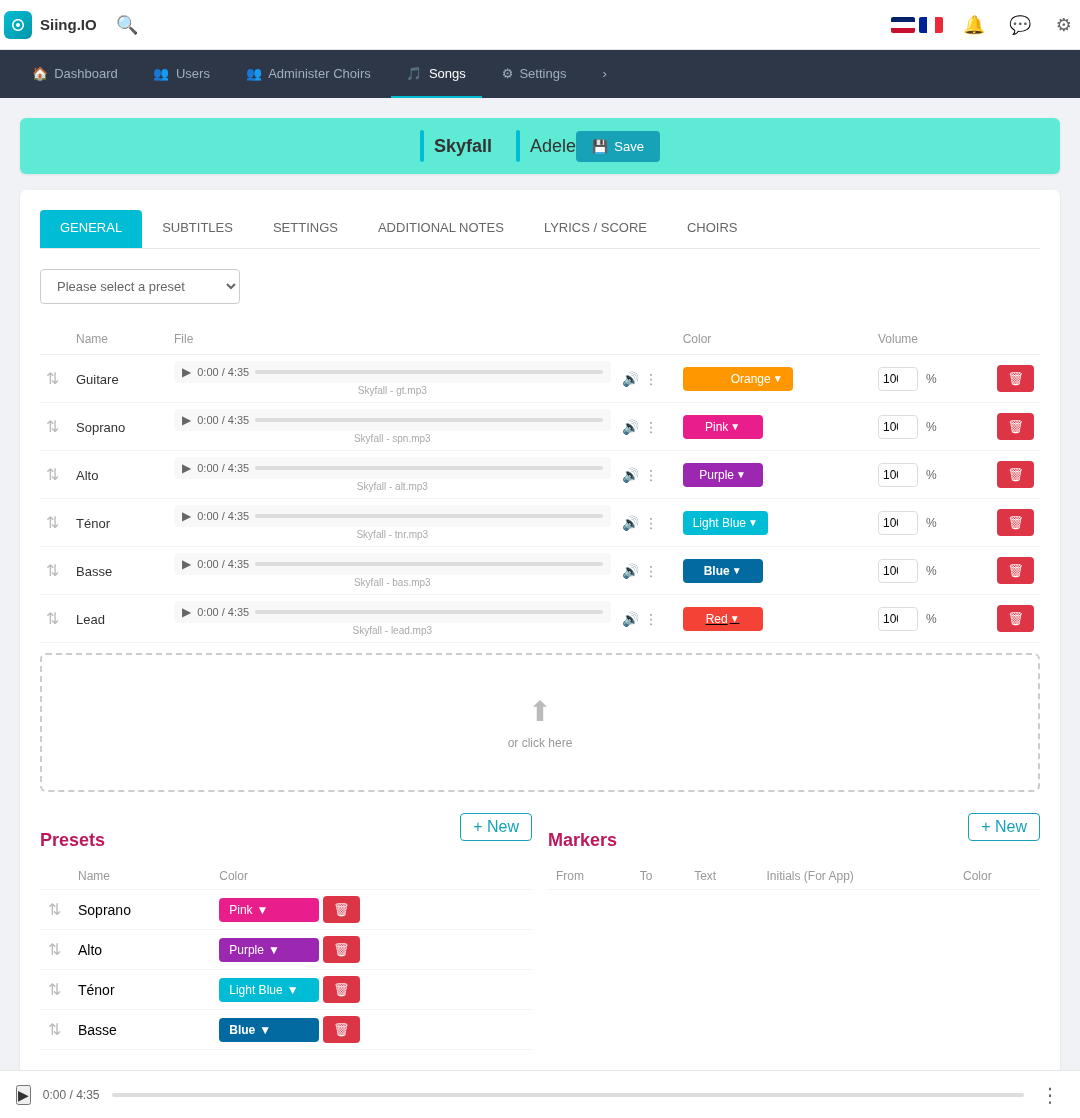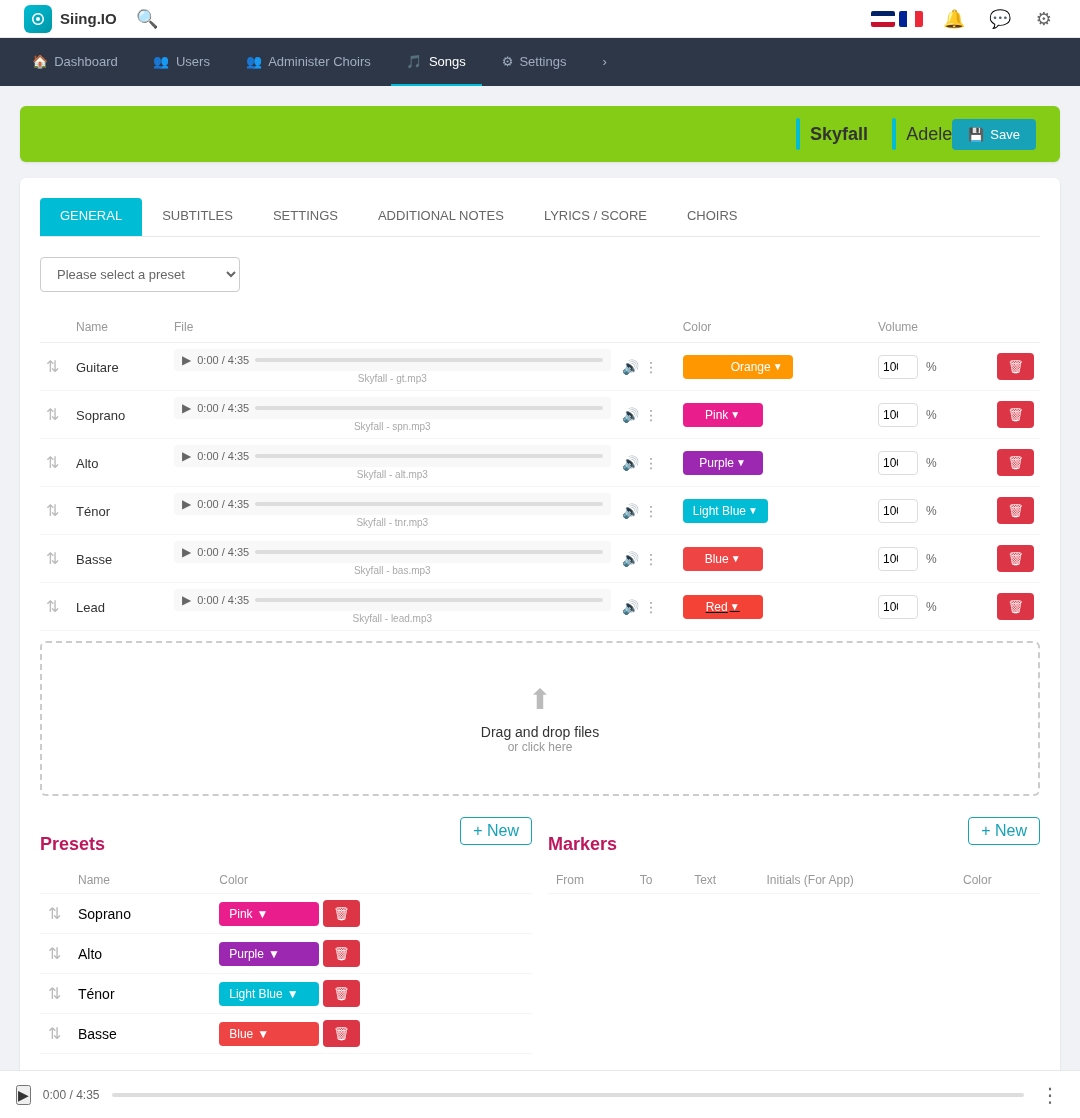--- a/index.html
+++ b/index.html
@@ -1,24 +1,24 @@
 <!DOCTYPE html>
 <html><head>
   <meta charset="utf-8">
   <style>
     * { box-sizing: border-box; margin: 0; padding: 0; font-family: -apple-system, BlinkMacSystemFont, 'Segoe UI', sans-serif; }
     body { background: #f0f2f5; font-size: 14px; }
 
     
     .topbar {
       background: #fff;
-      height: 38px;
+      height: 50px;
       display: flex;
       align-items: center;
-      padding: 0 24px;
+      padding: 0 4px;
       border-bottom: 1px solid #e8e8e8;
       justify-content: space-between;
     }
     .topbar-left { display: flex; align-items: center; gap: 16px; }
     .logo { display: flex; align-items: center; gap: 8px; font-weight: 600; color: #333; font-size: 15px; }
     .logo-icon { width: 28px; height: 28px; background: linear-gradient(135deg, #00bcd4, #0097a7); border-radius: 6px; display: flex; align-items: center; justify-content: center; color: white; font-size: 14px; }
     .topbar-right { display: flex; align-items: center; gap: 16px; }
     .flag-group { display: flex; gap: 4px; align-items: center; }
     .flag { width: 24px; height: 16px; border-radius: 2px; display: inline-block; }
     .flag-uk { background: linear-gradient(180deg, #012169 33%, #fff 33%, #fff 66%, #C8102E 66%); position: relative; overflow: hidden; }
@@ -47,23 +47,23 @@
     .card {
       background: #fff;
       border-radius: 6px;
       box-shadow: 0 1px 3px rgba(0,0,0,0.08);
       padding: 20px;
       margin-bottom: 20px;
     }
 
     
     .song-header {
-      display: flex; align-items: center; justify-content: flex-end;
+      display: flex; align-items: center; justify-content: center;
       padding: 12px 24px;
-      background: #84cc16;
+      background: #5eead4;
       border-radius: 6px;
       margin-bottom: 16px;
       box-shadow: 0 1px 3px rgba(0,0,0,0.08);
     }
     .song-header-left { display: flex; align-items: center; gap: 24px; }
     .song-title { display: flex; align-items: center; gap: 10px; }
     .title-bar { width: 4px; height: 32px; background: #00bcd4; border-radius: 2px; }
     .title-text { font-size: 18px; font-weight: 600; color: #333; }
     .artist-text { font-size: 18px; font-weight: 500; color: #333; }
     .save-btn {
@@ -173,21 +173,21 @@
     .player-play { font-size: 14px; color: #333; cursor: pointer; }
     .player-time { font-size: 12px; color: #666; white-space: nowrap; }
     .player-progress { flex: 1; height: 4px; background: #ddd; border-radius: 2px; }
     .player-more { font-size: 20px; color: #666; cursor: pointer; margin-left: auto; }
 
     
     .bg-orange { background: #ff9800; padding-left: 48px; }
     .bg-pink { background: #e91e8c; }
     .bg-purple { background: #9c27b0; align-items: center; }
     .bg-lightblue { background: #00bcd4; }
-    .bg-blue { background: #ef4444; }
+    .bg-blue { background: #0369a1; font-weight: bold; }
     .bg-red { background: #f44336; }
 
     .audio-col { min-width: 280px; }
   </style>
 </head>
 <body>
 
 <div class="topbar">
   <div class="topbar-left">
     <div class="logo">
@@ -513,21 +513,20 @@
     </td>
     <td>
       <button class="delete-btn">🗑</button>
     </td>
   </tr>
         </tbody>
     </table>
 
     <div class="drop-zone">
       <div class="drop-zone-icon">⬆</div>
-      <div class="drop-zone-text">Drag and drop files</div>
       <div class="drop-zone-sub">or click here</div>
     </div>
 
     <div class="two-col">
 
       <div class="col-left">
         <div class="section-header">
           <span class="section-title">Presets</span>
           <button class="new-btn">+ New</button>
         </div>

